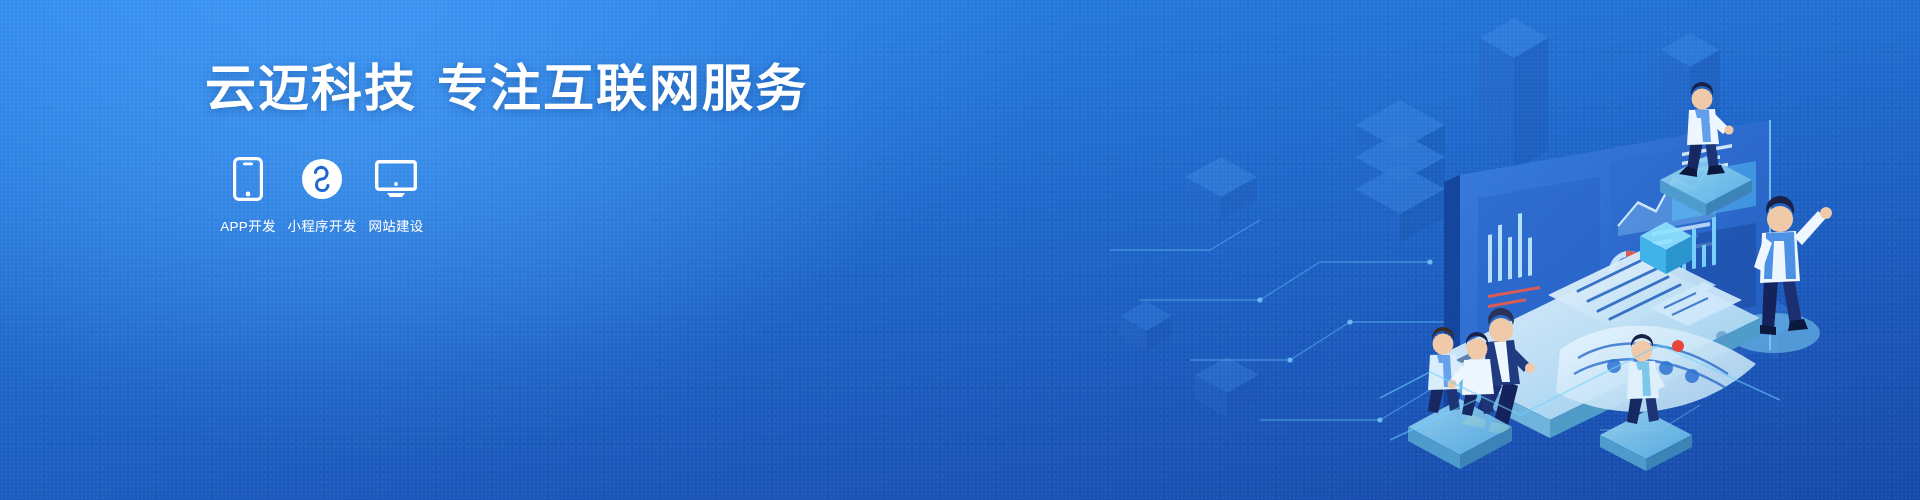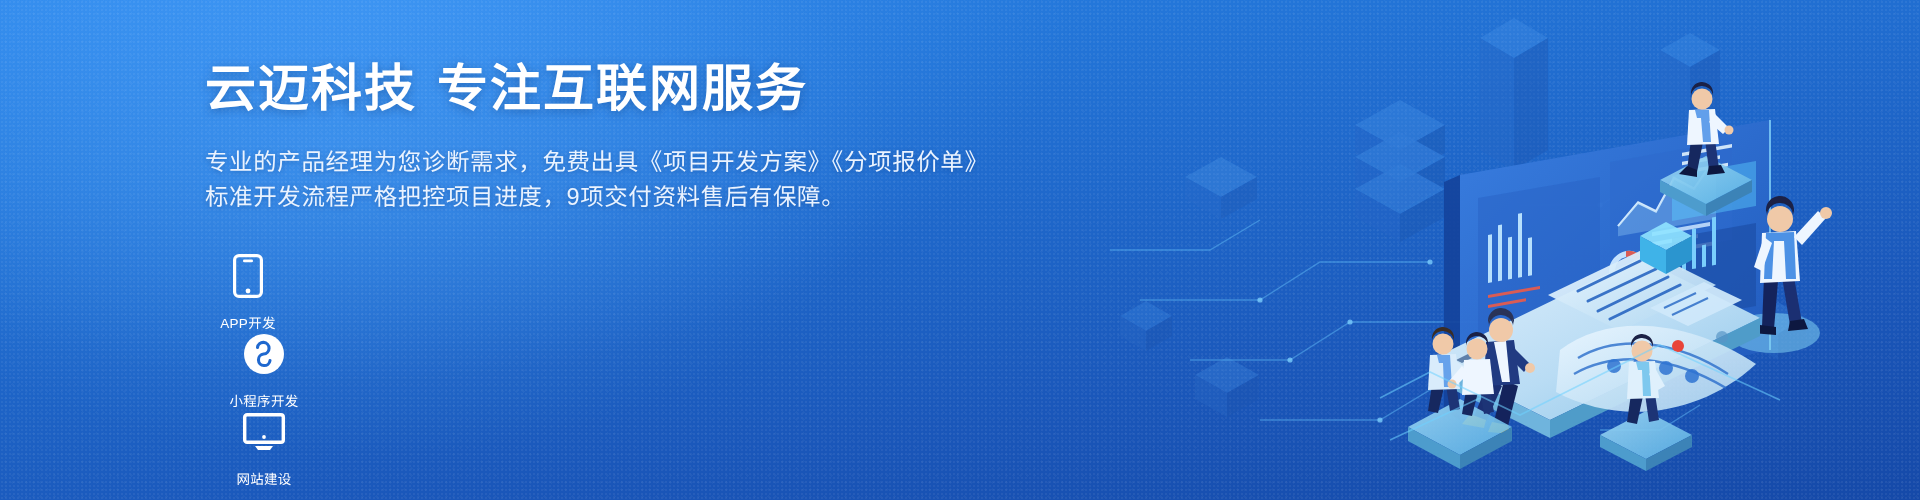--- a/index.html
+++ b/index.html
@@ -71,33 +71,32 @@
     color: #eaf3ff;
     line-height: 1.52;
     letter-spacing: 0.6px;
     white-space: nowrap;
     text-shadow: 0 1px 5px rgba(4,40,100,0.30);
   }
 
   
   .services {
     display: flex;
-    align-items: flex-start;
+    align-items: center;
     margin-top: 38px;
     margin-left: 6px;
-    flex-direction: column;
   }
   .service {
     width: 74px;
     display: flex;
     flex-direction: column;
     align-items: center;
     text-align: center;
   }
-  .service + .service { margin-left: 16px; }
+  .service + .service { margin-left: 0px; }
 
   .service-icon {
     height: 44px;
     display: flex;
     align-items: center;
     justify-content: center;
   }
   .service-icon svg { display: block; }
 
   .service-label {
@@ -440,24 +439,20 @@
       </g>
     </svg>
   </div>
 
   <div class="texture"></div>
 
   <div class="content">
 
     <h1 class="headline"><span>云迈科技</span><span class="gap"></span><span>专注互联网服务</span></h1>
 
-    <div class="subtitle">
-      <div class="sub-line">专业的产品经理为您诊断需求，免费出具《项目开发方案》《分项报价单》</div>
-      <div class="sub-line">标准开发流程严格把控项目进度，9项交付资料售后有保障。</div>
-    </div>
 
     <div class="services">
 
       <div class="service">
         <div class="service-icon">
           <svg width="30" height="44" viewBox="0 0 30 44" xmlns="http://www.w3.org/2000/svg">
             <rect x="1.6" y="1.6" width="26.8" height="40.8" rx="4.4" ry="4.4" fill="none" stroke="#ffffff" stroke-width="3.2"></rect>
             <rect x="10" y="5.6" width="10" height="2.6" rx="1.3" fill="#ffffff"></rect>
             <circle cx="15" cy="37" r="2.4" fill="#ffffff"></circle>
           </svg>

